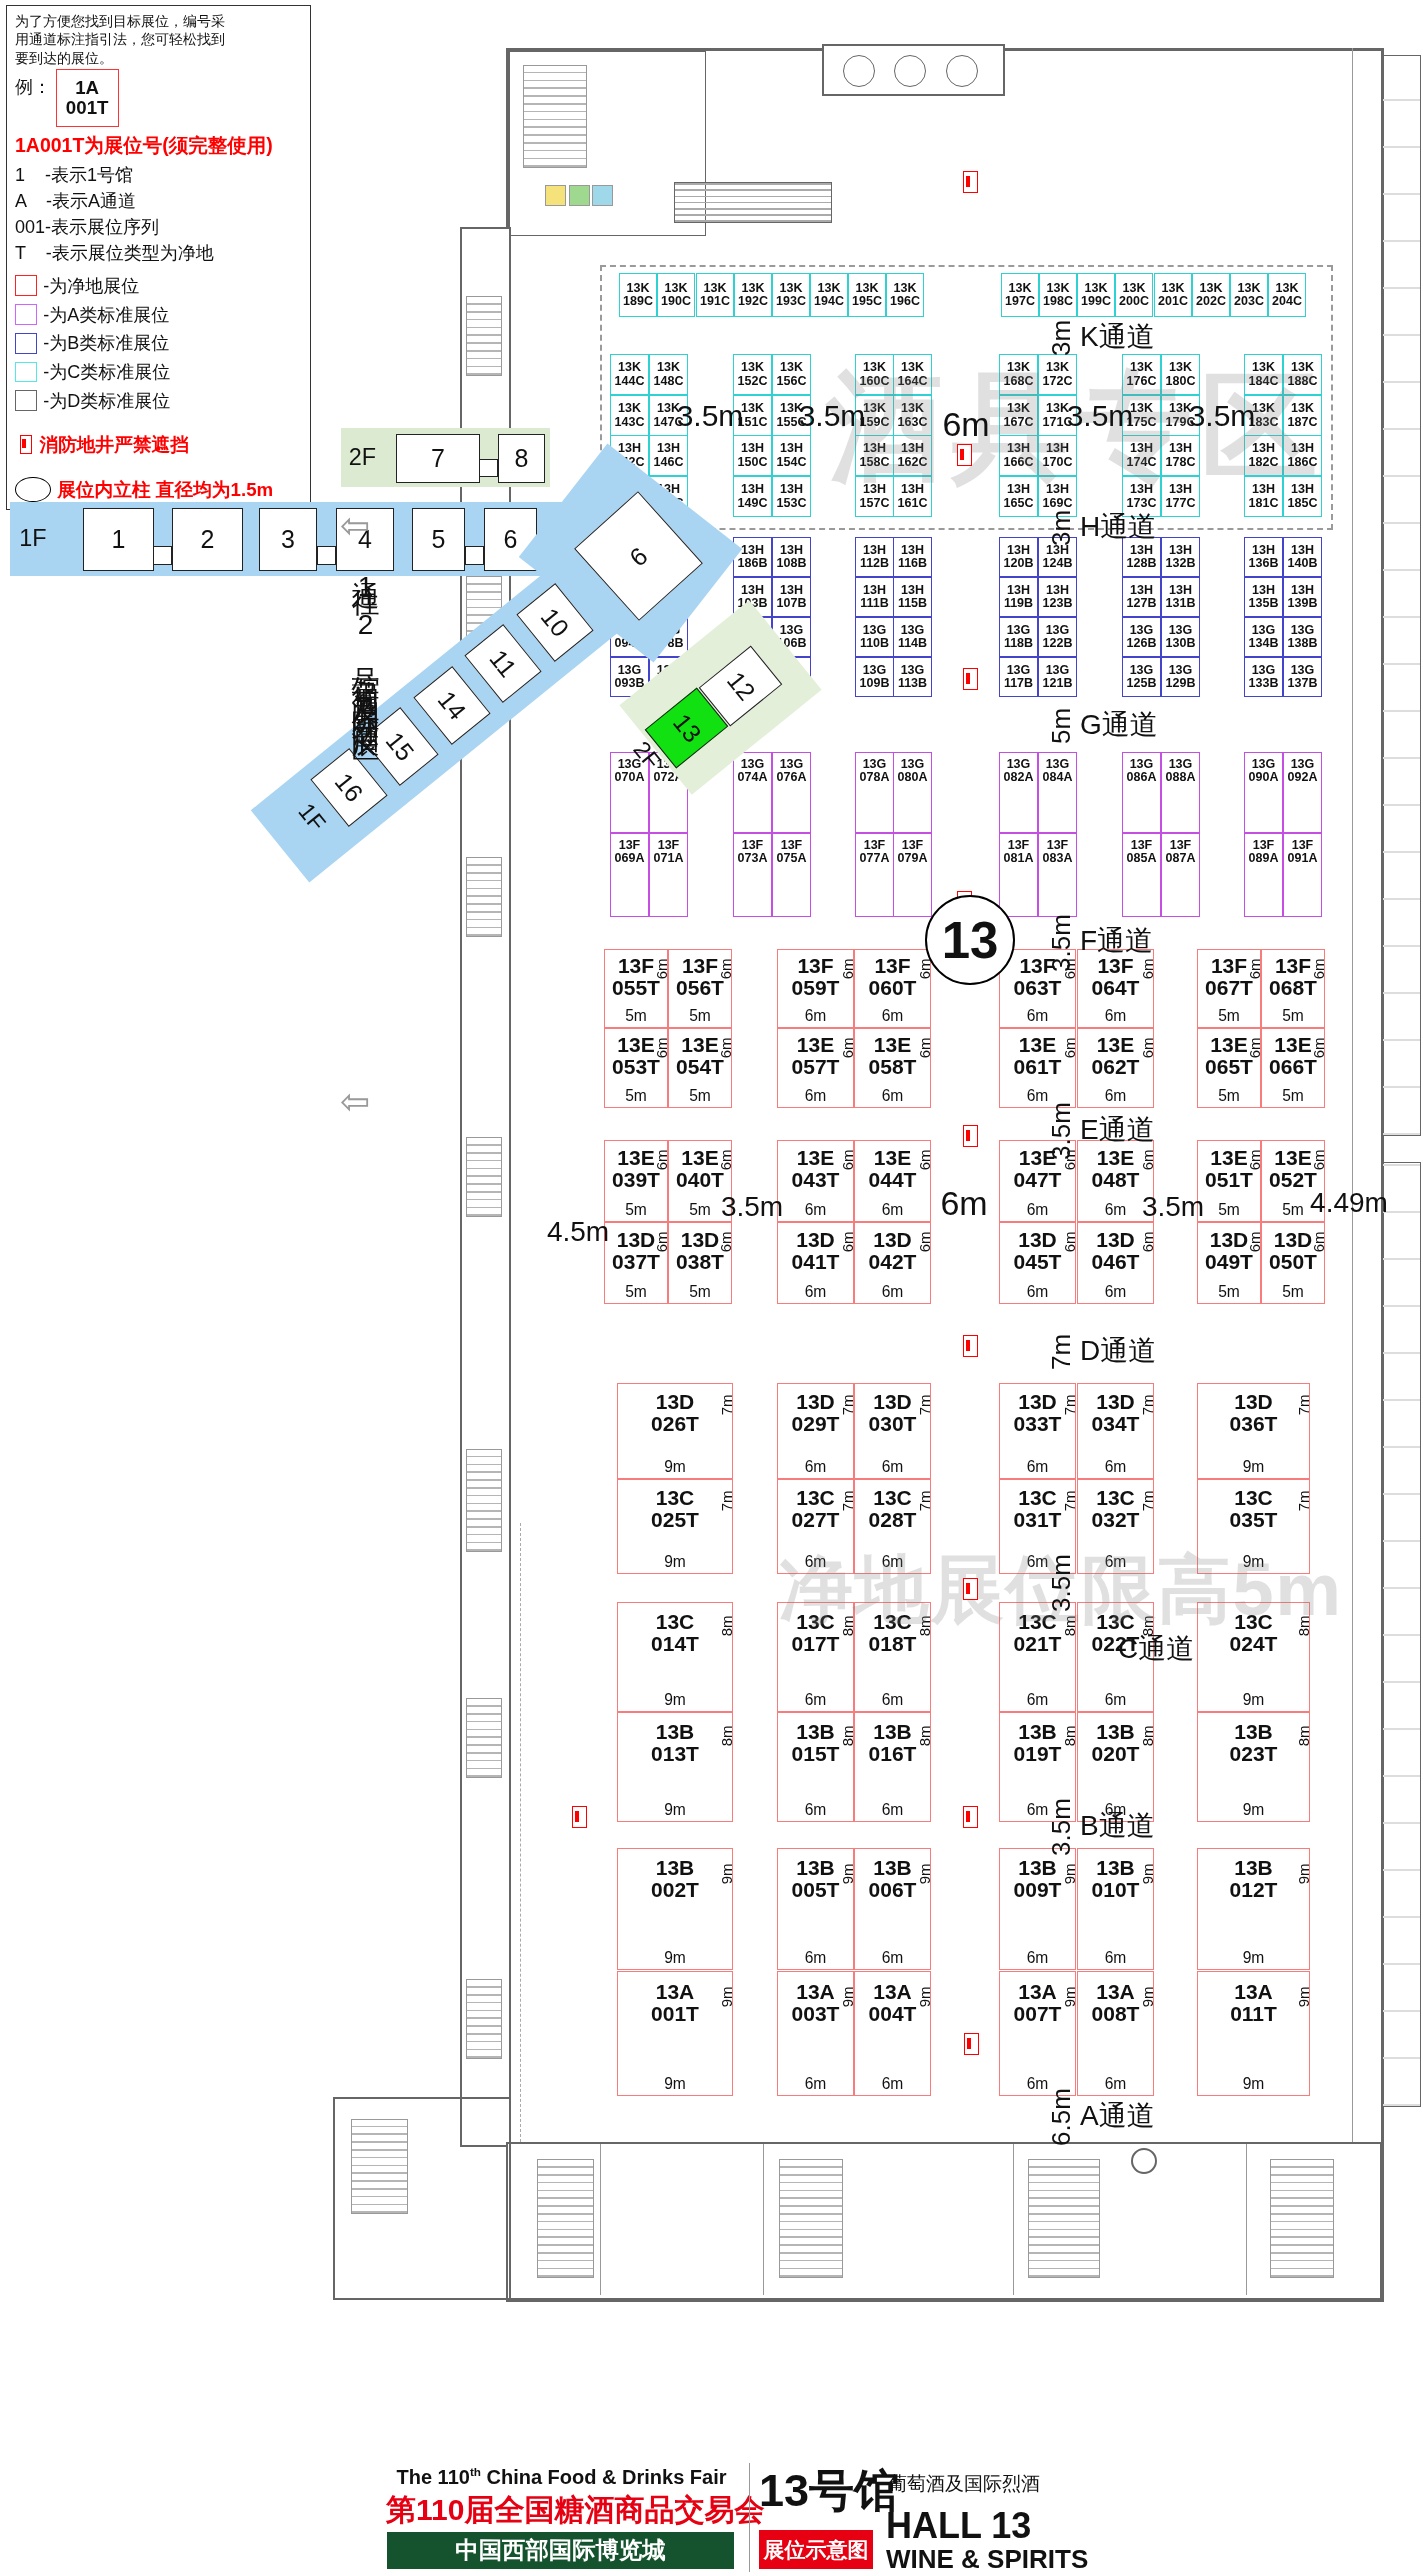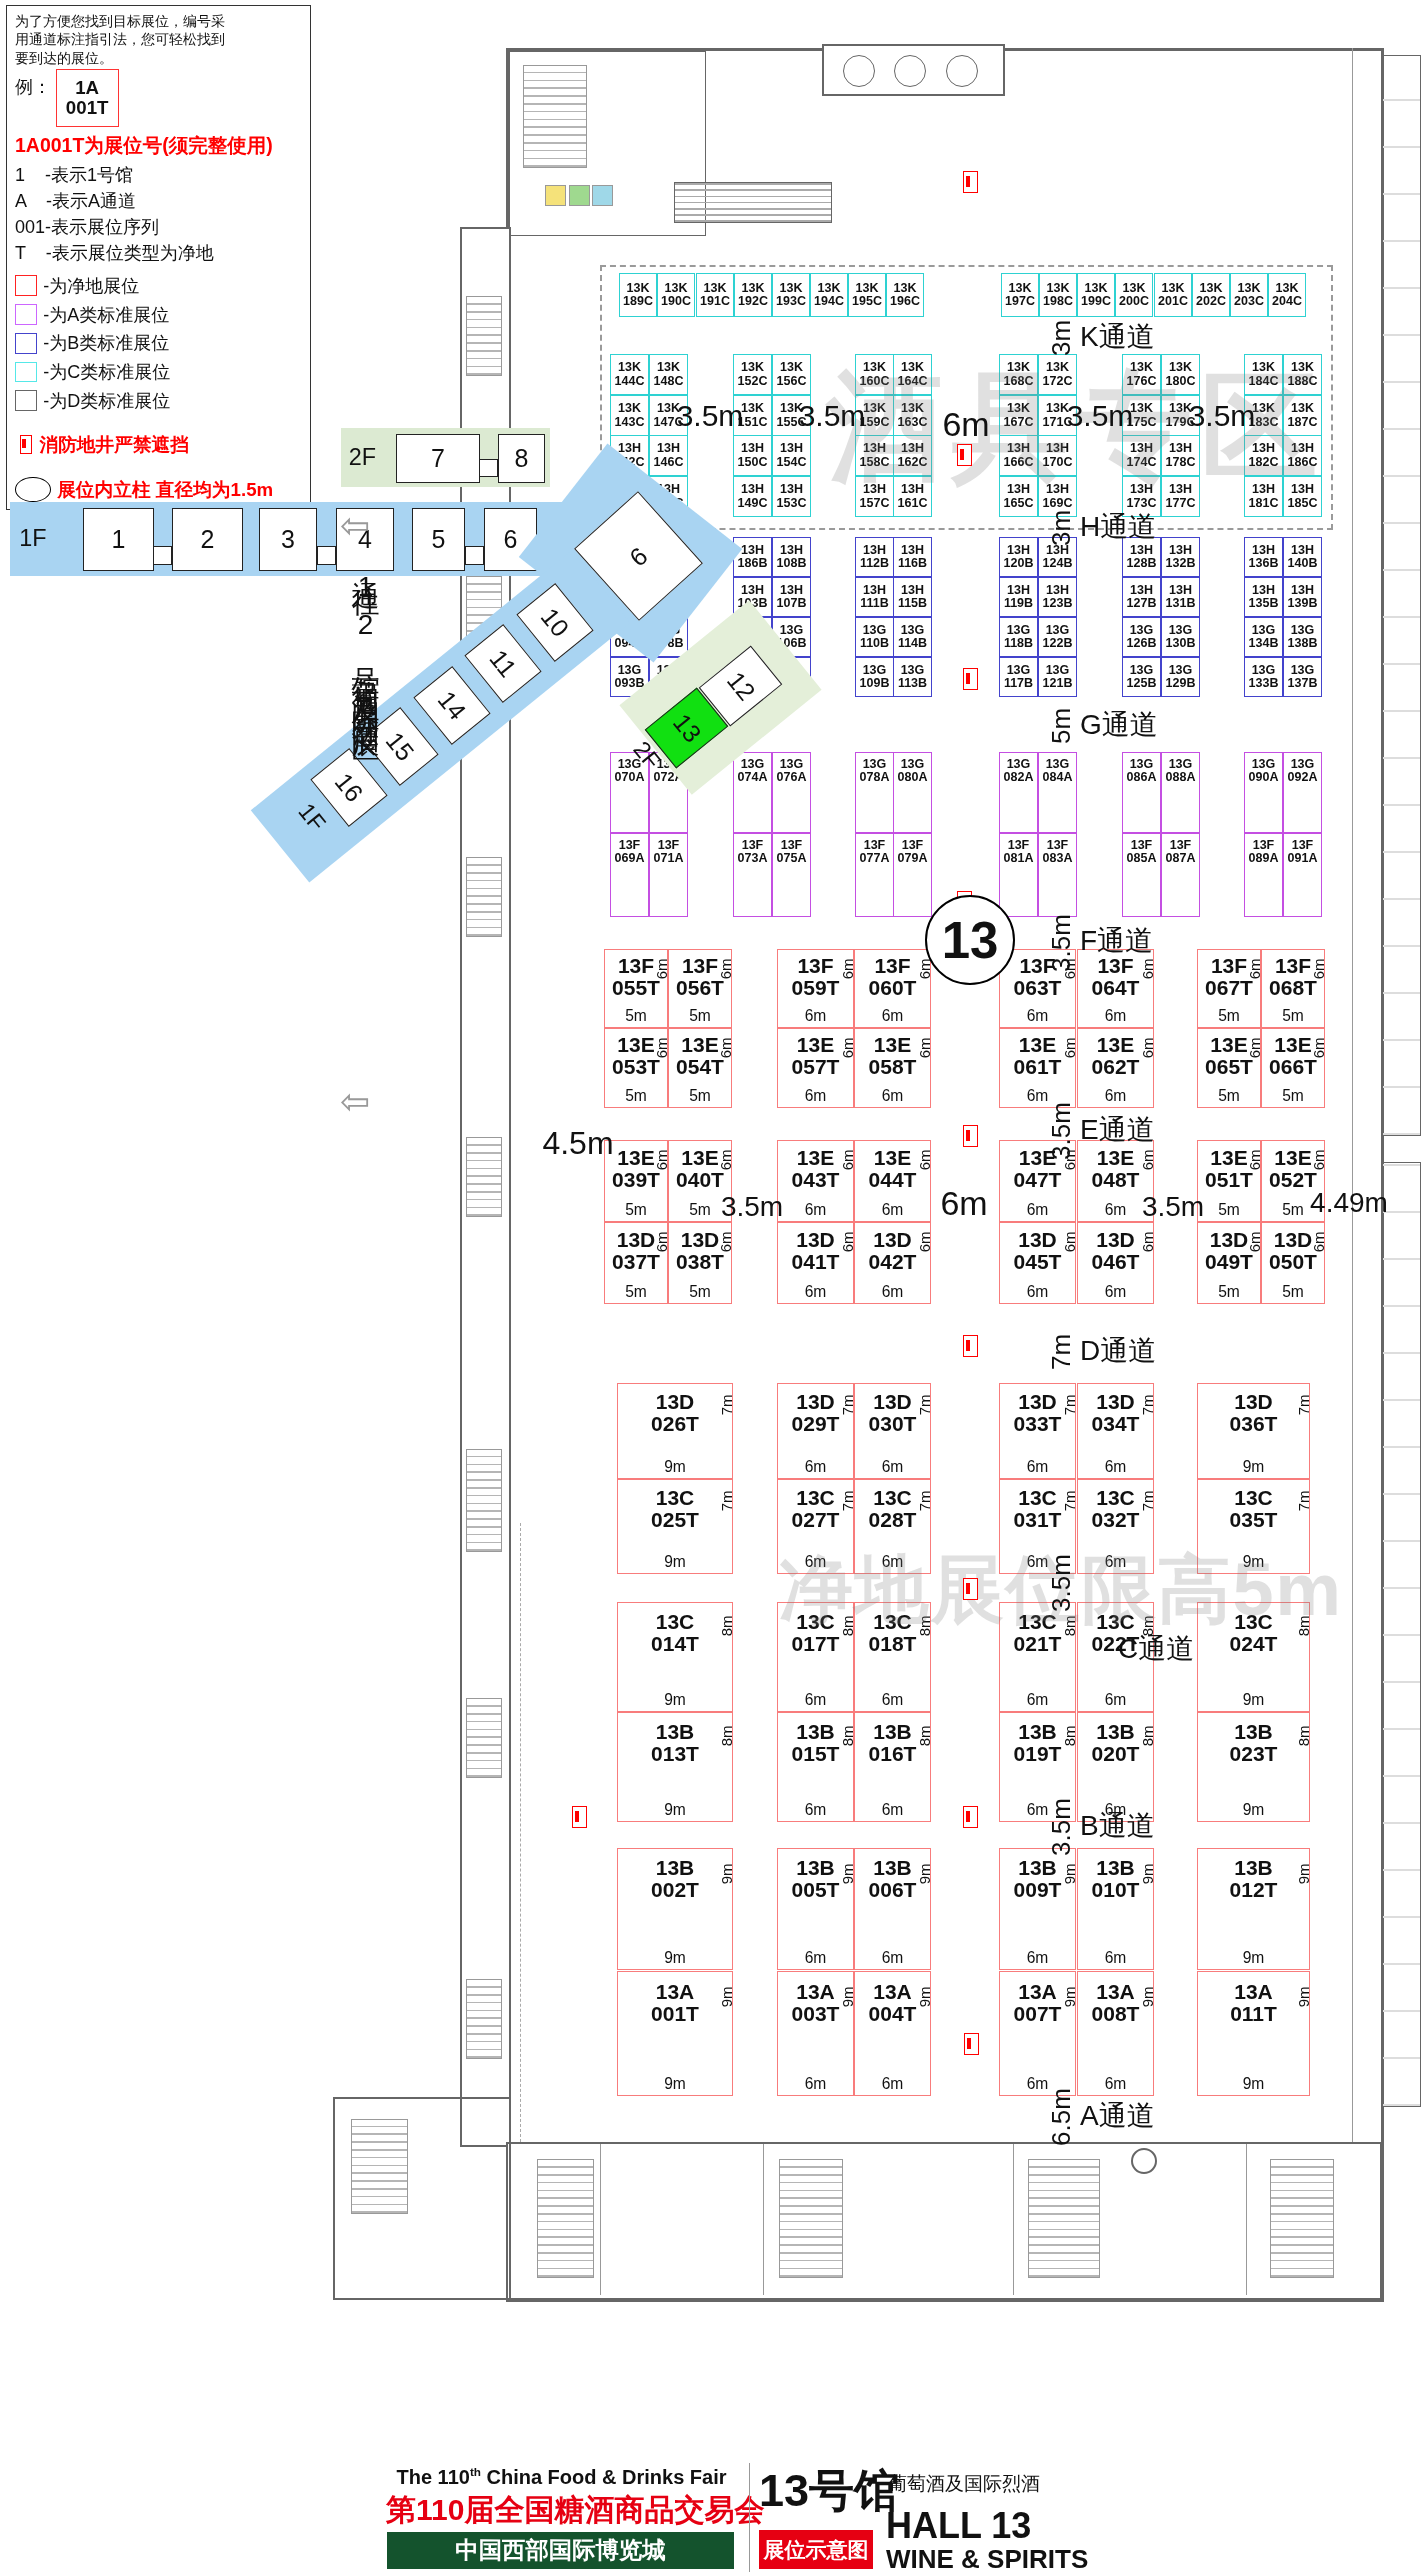--- a/index.html
+++ b/index.html
@@ -989,21 +989,21 @@
     <div class="alabel" style="left: 1080px; top: 1630px; margin-left: 38px;">C通道</div>
     <div class="vnum" style="left: 1018px; top: 1813px;">3.5m</div>
     <div class="alabel" style="left: 1080px; top: 1807px;">B通道</div>
     <div class="vnum" style="left: 1018px; top: 2103px;">6.5m</div>
     <div class="alabel" style="left: 1080px; top: 2097px;">A通道</div>
     <div class="fl" style="left: 710px; top: 416px; font-size: 30px;">3.5m</div>
     <div class="fl" style="left: 832px; top: 416px; font-size: 30px;">3.5m</div>
     <div class="fl" style="left: 966px; top: 424px; font-size: 34px;">6m</div>
     <div class="fl" style="left: 1100px; top: 416px; font-size: 30px;">3.5m</div>
     <div class="fl" style="left: 1222px; top: 416px; font-size: 30px;">3.5m</div>
-    <div class="fl" style="left: 578px; top: 1143px; font-size: 32px;">4.5m</div>
+    <div class="fl" style="left: 578px; top: 1232px; font-size: 28px;">4.5m</div>
     <div class="fl" style="left: 752px; top: 1207px; font-size: 28px;">3.5m</div>
     <div class="fl" style="left: 964px; top: 1203px; font-size: 34px;">6m</div>
     <div class="fl" style="left: 1173px; top: 1207px; font-size: 28px;">3.5m</div>
     <div class="fl" style="left: 1349px; top: 1203px; font-size: 28px;">4.49m</div>
     <div class="fire" style="left: 963px; top: 171px;">
       <i></i>
     </div>
     <div class="fire" style="left: 957px; top: 444px;">
       <i></i>
     </div>

